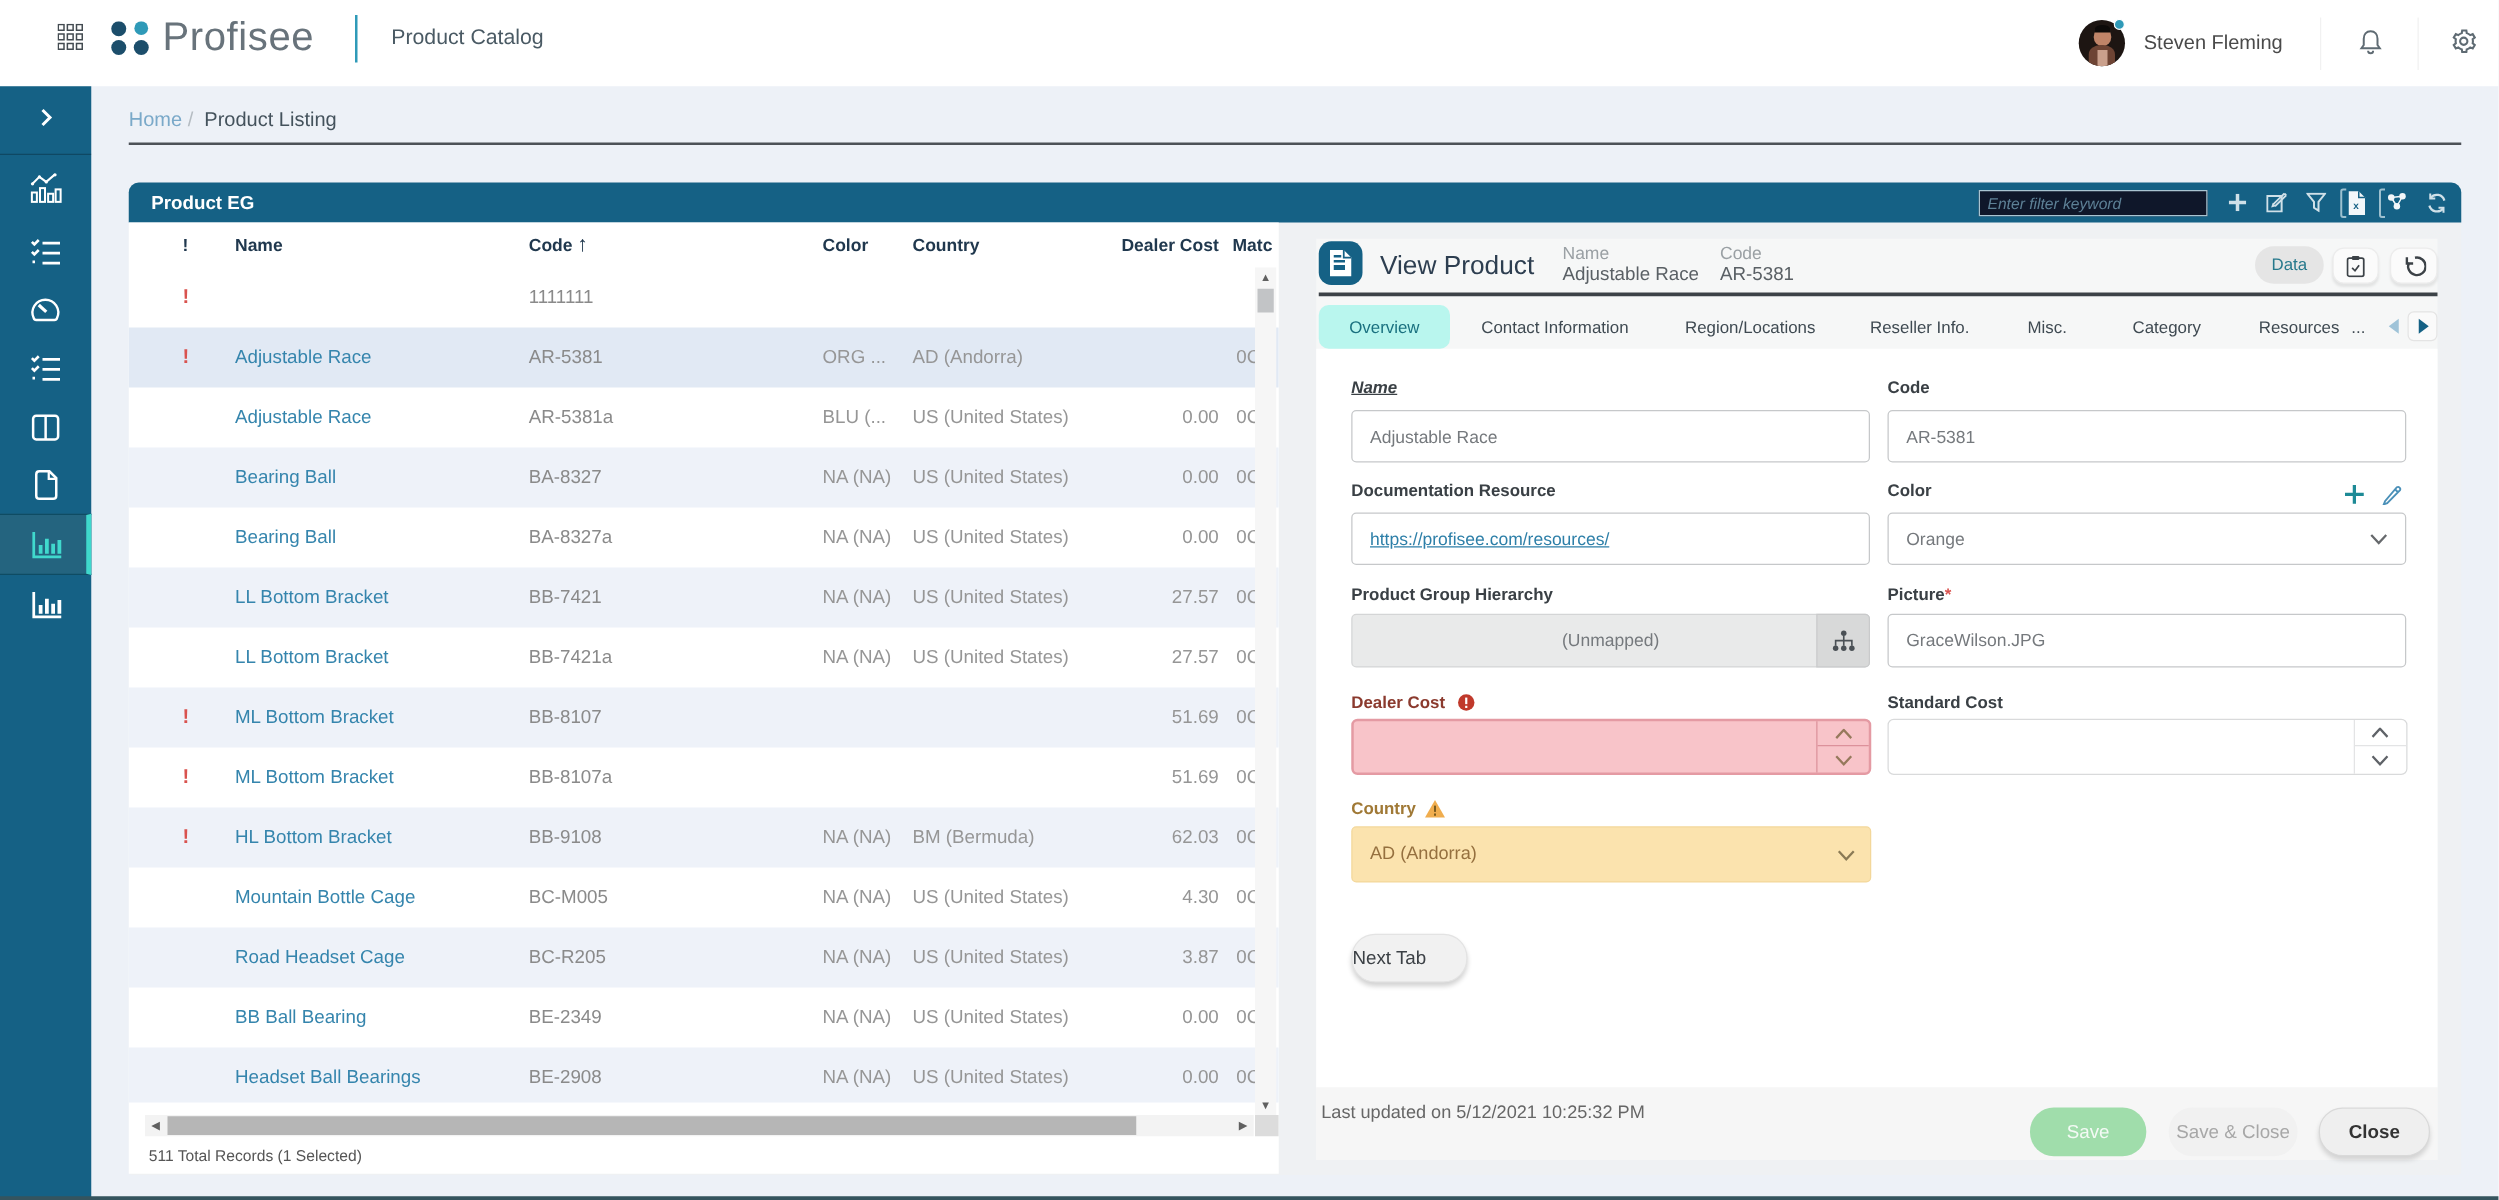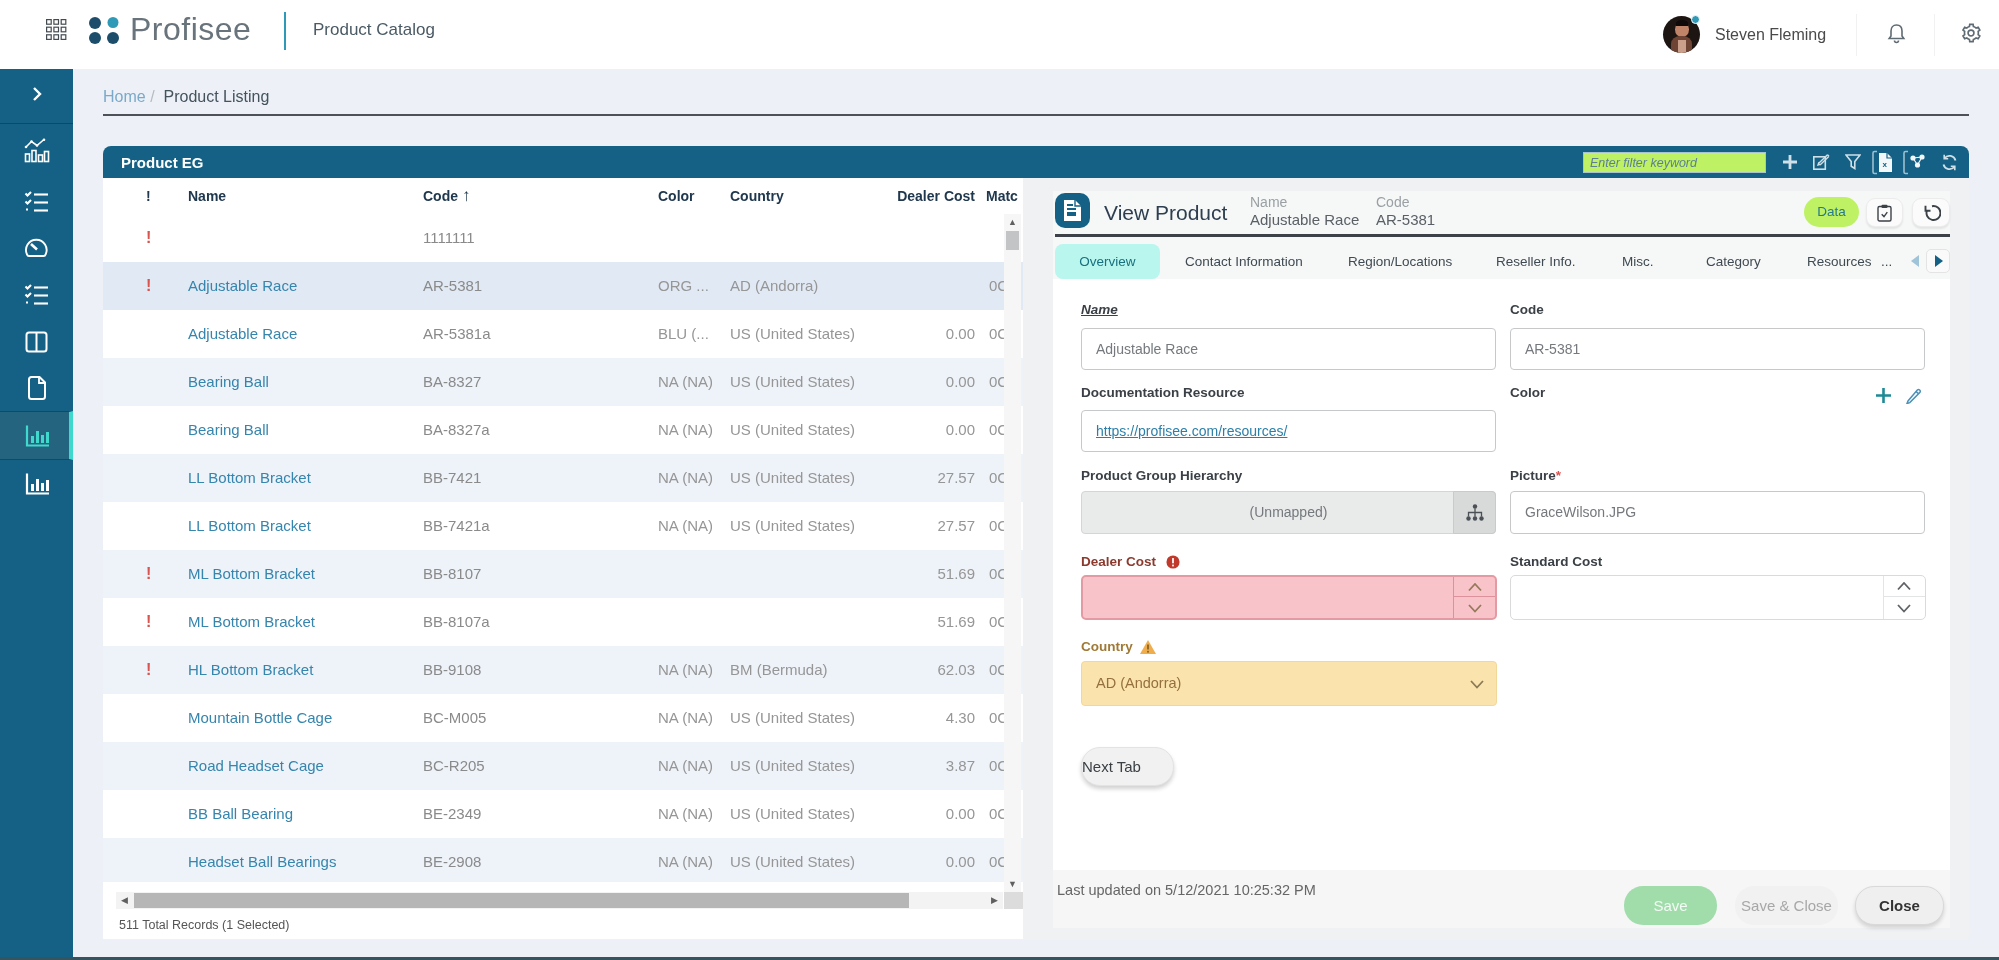--- a/index.html
+++ b/index.html
@@ -19,21 +19,21 @@
 
 
 #bc { position:absolute; left:103px; top:88px; font-size:16px; color:#44525c; }
 #bc a { color:#7aa9c9; text-decoration:none; }
 #bcline { position:absolute; left:103px; top:114px; width:1866px; height:2px; background:#4d5257; }
 
 
 #panel { position:absolute; left:103px; top:146px; width:1866px; height:794px; background:#eff1f3; border-radius:8px 8px 3px 3px; }
 #panelbar { position:absolute; left:0; top:0; width:1866px; height:32px; background:#156185; border-radius:8px 8px 0 0; }
 #paneltitle { position:absolute; left:18px; top:8px; color:#fff; font-weight:bold; font-size:15px; }
-#filter { position:absolute; left:1480px; top:6px; width:183px; height:21px; background:#bef264; border:1px solid #a9c4d1; font-size:12.5px; color:#5d8096; font-style:italic; padding:2px 6px; }
+#filter { position:absolute; left:1480px; top:6px; width:183px; height:21px; background:#0f172a; border:1px solid #a9c4d1; font-size:12.5px; color:#5d8096; font-style:italic; padding:2px 6px; }
 
 
 #tbl { position:absolute; left:0; top:32px; width:920px; height:761px; background:#ffffff; overflow:hidden; }
 .th { position:absolute; top:0; height:36px; line-height:36px; font-weight:bold; font-size:14px; color:#20384e; }
 .row { position:absolute; left:0; width:920px; height:48px; }
 .row.alt { background:#eef2f9; }
 .row.sel { background:#e1e9f4; }
 .cell { position:absolute; top:0; height:48px; line-height:48px; font-size:15px; color:#969696; white-space:nowrap; }
 .exc { position:absolute; left:43px; top:0; height:48px; line-height:48px; color:#d9534f; font-weight:bold; font-size:16px; }
 .nm { left:85px; color:#3585ad; }
@@ -385,21 +385,21 @@
           <rect x="4" y="5" width="6" height="2" fill="#156185"></rect>
           <rect x="4" y="9" width="9" height="2" fill="#156185"></rect>
           <rect x="4" y="13" width="9" height="4" fill="#156185"></rect>
         </svg>
       </div>
       <div class="abs" style="left:51px;top:10px;font-size:21px;color:#2d3e50;">View Product</div>
       <div class="abs" style="left:197px;top:3px;font-size:14px;color:#9aa0a4;">Name</div>
       <div class="abs" style="left:197px;top:20px;font-size:15px;color:#5a6065;">Adjustable Race</div>
       <div class="abs" style="left:323px;top:3px;font-size:14px;color:#9aa0a4;">Code</div>
       <div class="abs" style="left:323px;top:20px;font-size:15px;color:#5a6065;">AR-5381</div>
-      <div class="abs" style="left:751px;top:6px;width:55px;height:30px;border-radius:15px;background:#bef264;color:#27798c;font-size:13.5px;text-align:center;line-height:30px;">Data</div>
+      <div class="abs" style="left:751px;top:6px;width:55px;height:30px;border-radius:15px;background:#e5e5e5;color:#27798c;font-size:13.5px;text-align:center;line-height:30px;">Data</div>
       <div class="abs" style="left:813px;top:7px;width:37px;height:29px;border-radius:9px;background:#fbfbfb;border:1px solid #ececec;box-shadow:0 2px 2px rgba(0,0,0,0.08);">
         <svg style="position:absolute;left:10px;top:5px;" width="15" height="18" viewBox="0 0 15 18">
           <rect x="1" y="2.5" width="13" height="14.5" rx="1.5" fill="none" stroke="#3c4247" stroke-width="1.4"></rect>
           <rect x="4.5" y="0.8" width="6" height="3.2" rx="1" fill="#3c4247"></rect>
           <path d="M4.7 10.3 L7 12.6 L10.3 8.2" fill="none" stroke="#3c4247" stroke-width="1.4"></path>
         </svg>
       </div>
       <div class="abs" style="left:859px;top:7px;width:38px;height:29px;border-radius:9px;background:#fbfbfb;border:1px solid #ececec;box-shadow:0 2px 2px rgba(0,0,0,0.08);">
         <svg style="position:absolute;left:10px;top:5px;" width="18" height="18" viewBox="0 0 18 18">
           <path d="M4.1 6.2 A7 7 0 1 0 9 2.2" fill="none" stroke="#3c4247" stroke-width="1.9"></path>
@@ -430,20 +430,25 @@
 
       <div class="flabel" style="left:28px;top:194px;">Documentation Resource</div>
       <div class="flabel" style="left:457px;top:194px;">Color</div>
       <svg class="abs" style="left:822px;top:196px;" width="17" height="17" viewBox="0 0 17 17">
           <path d="M8.5 1 L8.5 16 M1 8.5 L16 8.5" stroke="#1d8a96" stroke-width="2.6"></path>
         </svg>
       <svg class="abs" style="left:852px;top:196px;" width="17" height="17" viewBox="0 0 17 17">
           <path d="M3 14 L2 16.5 L4.8 15.6 L15 5.2 A1.8 1.8 0 0 0 12.5 2.8 Z M11 4.4 L13.4 6.8" fill="none" stroke="#4a90b8" stroke-width="1.5"></path>
         </svg>
       <div class="finput" style="left:28px;top:219px;"><span style="color:#2d7fa8;text-decoration:underline;">https://profisee.com/resources/</span></div>
+      <div class="finput" style="left:457px;top:219px;">Orange
+        <svg style="position:absolute;right:14px;top:16px;" width="14" height="9" viewBox="0 0 14 9">
+            <path d="M1 1 L7 7.5 L13 1" fill="none" stroke="#66696c" stroke-width="1.8"></path>
+          </svg>
+      </div>
 
       <div class="flabel" style="left:28px;top:277px;">Product Group Hierarchy</div>
       <div class="flabel" style="left:457px;top:277px;">Picture<span style="color:#d9534f;">*</span></div>
       <div class="finput" style="left:28px;top:300px;height:43px;background:#e9eaea;border-color:#d4d5d6;text-align:center;">(Unmapped)</div>
       <div class="abs" style="left:400px;top:300px;width:43px;height:43px;background:#d8d9d9;border:1px solid #c9cacb;border-radius:0 4px 4px 0;">
         <svg style="position:absolute;left:11px;top:11px;" width="20" height="20" viewBox="0 0 20 20">
           <circle cx="10" cy="3.5" r="2.2" fill="#4a5055"></circle>
             <circle cx="3.5" cy="15.5" r="2.2" fill="#4a5055"></circle>
             <circle cx="10" cy="15.5" r="2.2" fill="#4a5055"></circle>
             <circle cx="16.5" cy="15.5" r="2.2" fill="#4a5055"></circle>

